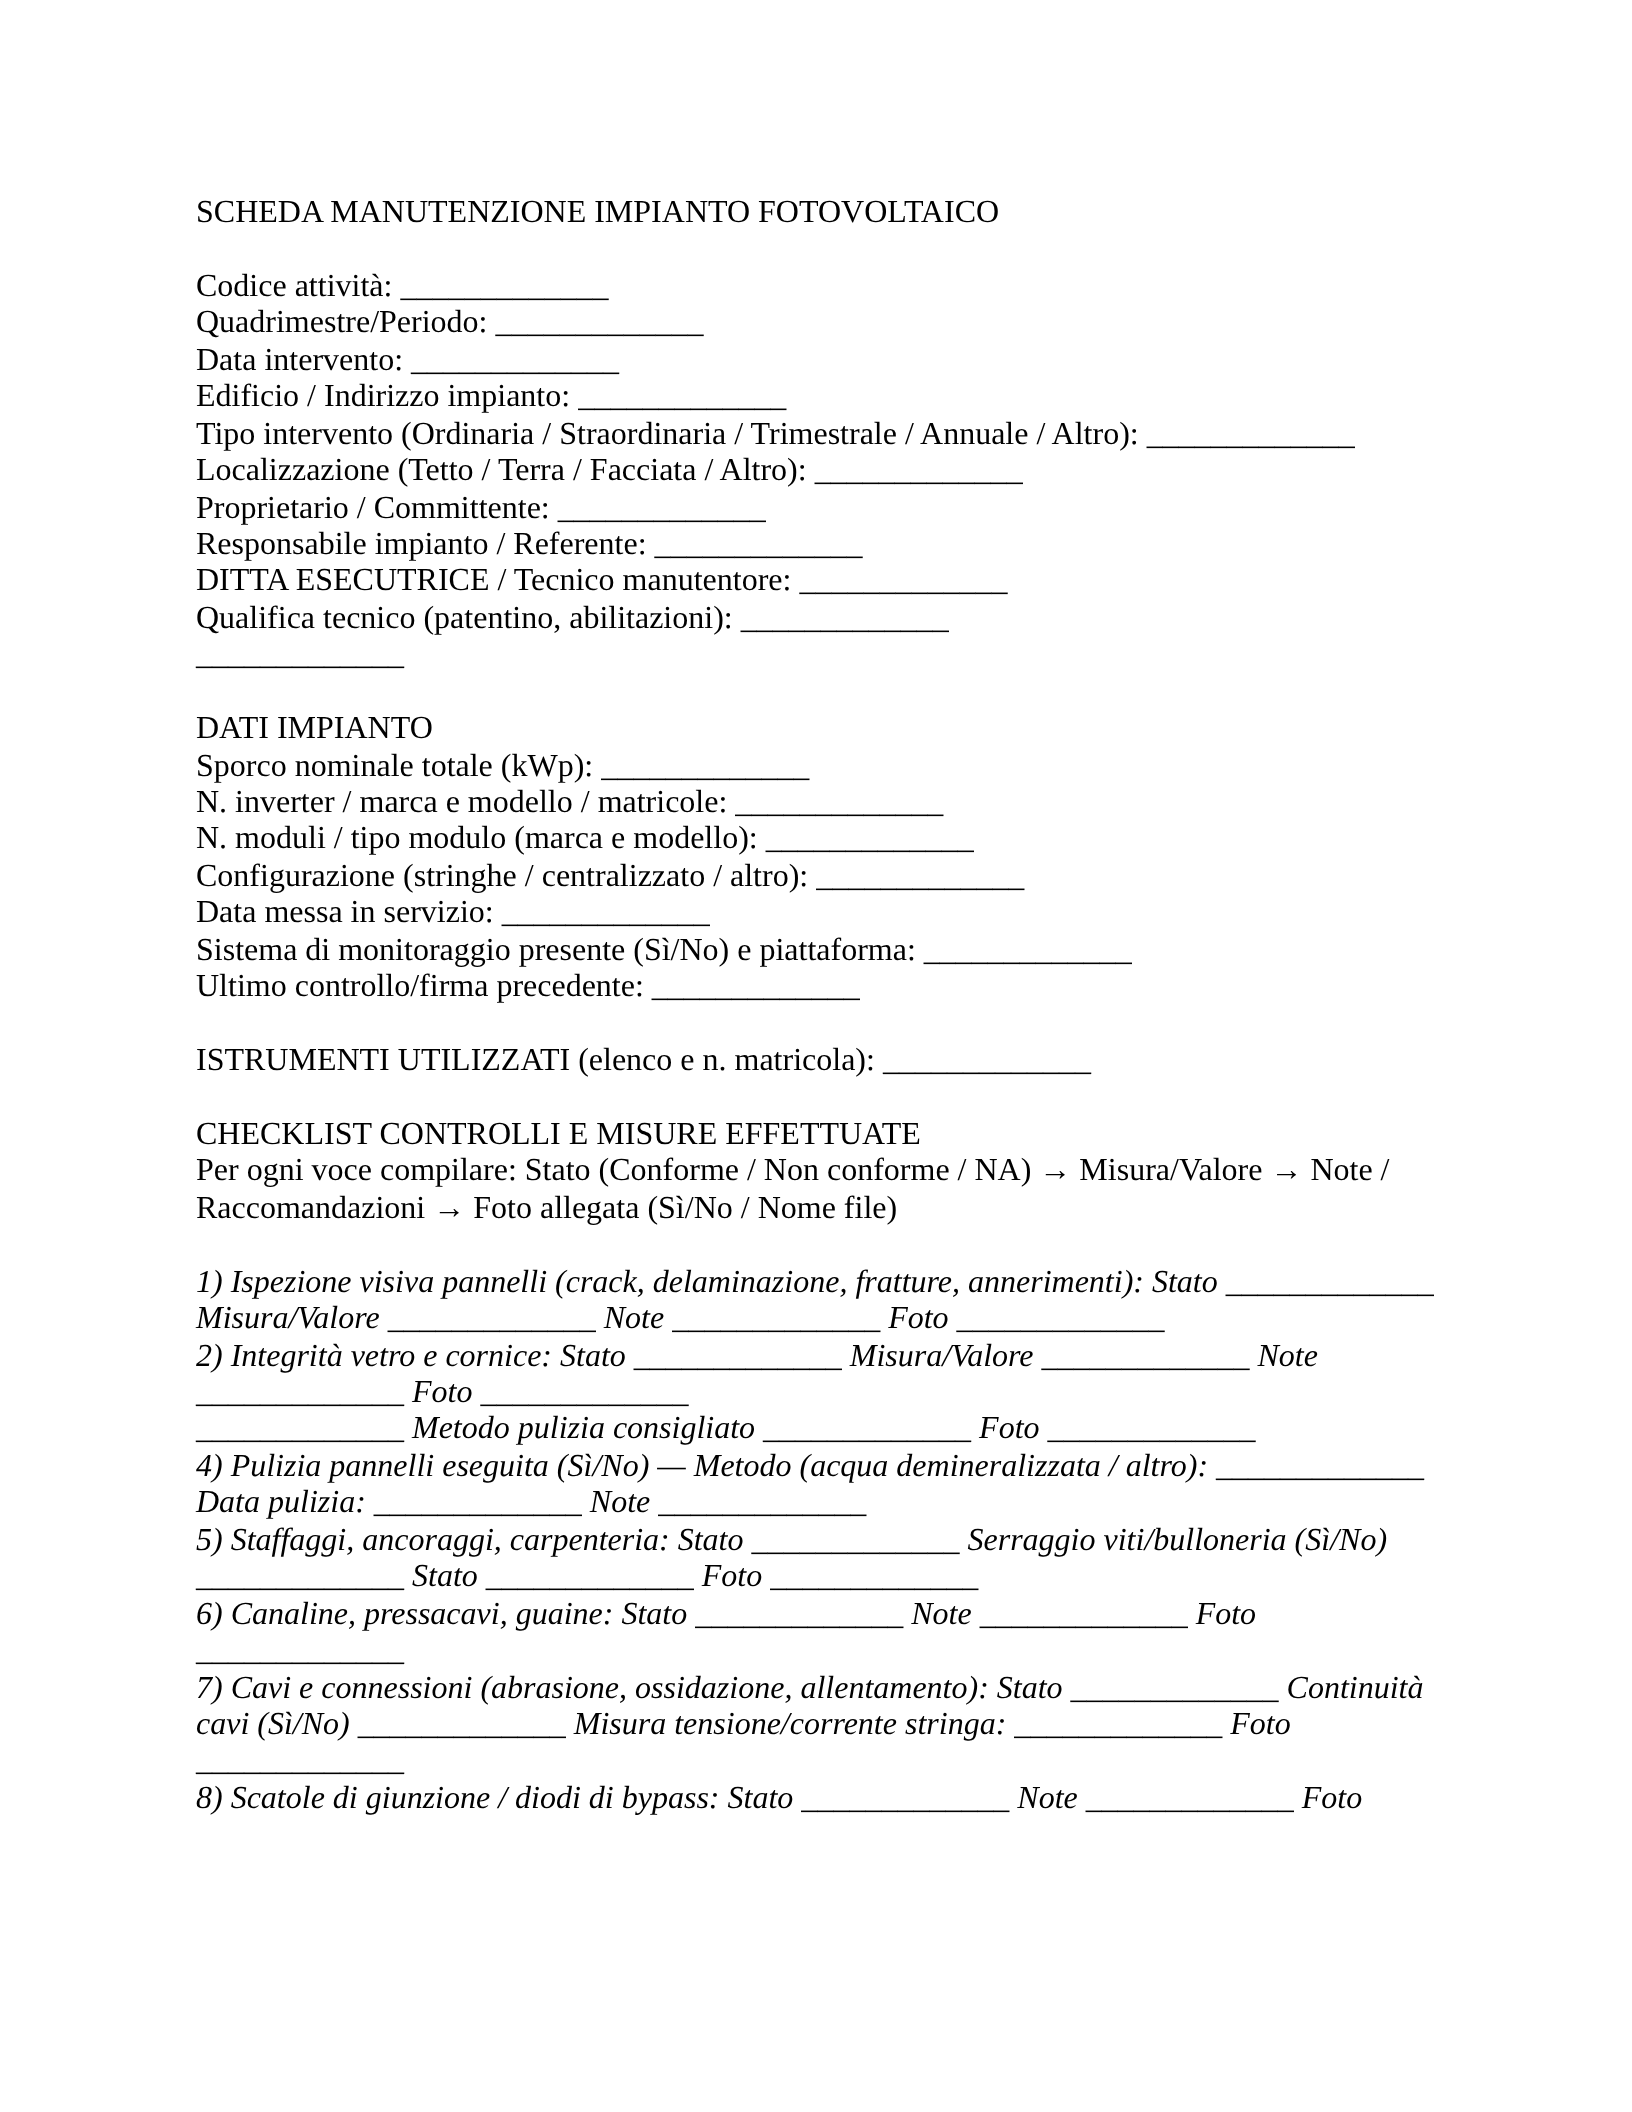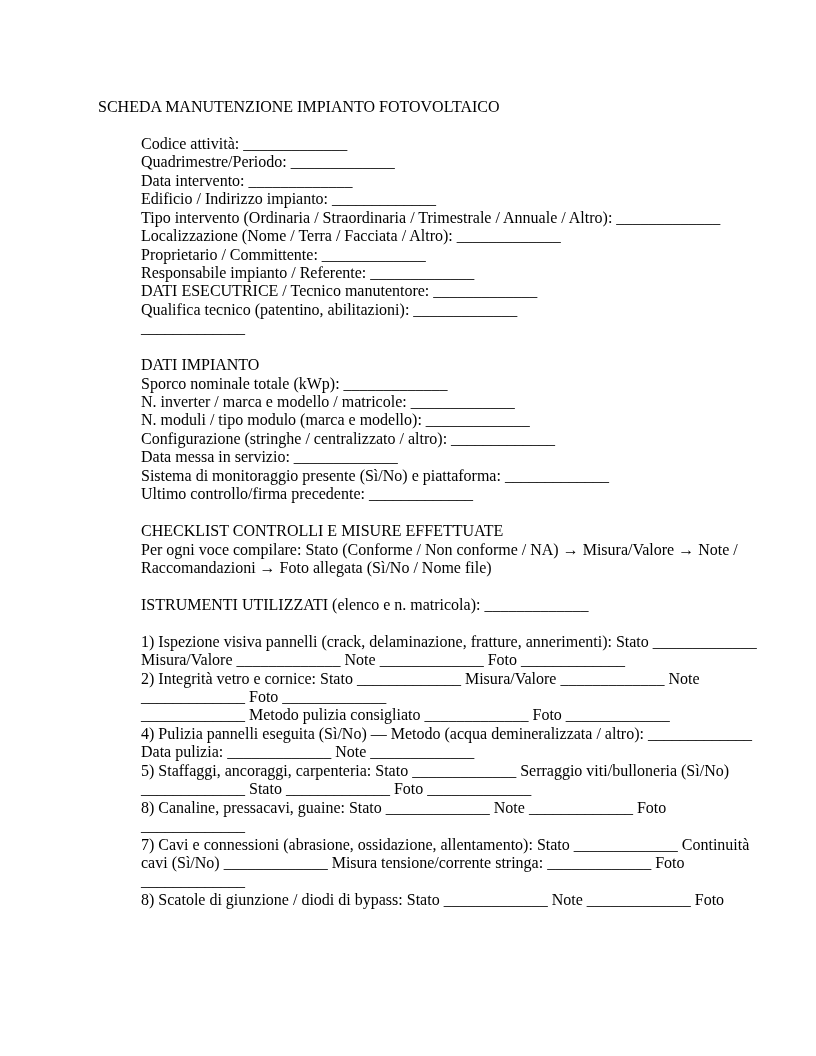--- a/index.html
+++ b/index.html
@@ -18,80 +18,79 @@
     font-size: 16px;
     line-height: 18.44px;
     color: #000000;
   }
   .doc-title {
     white-space: pre;
     margin-bottom: 18.44px; 
   }
   .paragraph {
     margin-bottom: 18.44px; 
-    margin-left: 43px;
   }
-  .paragraph:last-child { margin-bottom: 0; }
+  .paragraph:last-child { margin-bottom: 0; font-style: italic; }
   .line {
     white-space: pre;
   }
 </style>
 </head>
 <body>
 
 <div class="page">
 
   <div class="doc-title">SCHEDA MANUTENZIONE IMPIANTO FOTOVOLTAICO</div>
 
   <div class="paragraph">
       <div class="line">Codice attività: _____________</div>
       <div class="line">Quadrimestre/Periodo: _____________</div>
       <div class="line">Data intervento: _____________</div>
       <div class="line">Edificio / Indirizzo impianto: _____________</div>
       <div class="line">Tipo intervento (Ordinaria / Straordinaria / Trimestrale / Annuale / Altro): _____________</div>
-      <div class="line">Localizzazione (Nome / Terra / Facciata / Altro): _____________</div>
+      <div class="line">Localizzazione (Tetto / Terra / Facciata / Altro): _____________</div>
       <div class="line">Proprietario / Committente: _____________</div>
       <div class="line">Responsabile impianto / Referente: _____________</div>
-      <div class="line">DATI ESECUTRICE / Tecnico manutentore: _____________</div>
+      <div class="line">DITTA ESECUTRICE / Tecnico manutentore: _____________</div>
       <div class="line">Qualifica tecnico (patentino, abilitazioni): _____________</div>
       <div class="line">_____________</div>
     </div>
 
   <div class="paragraph">
       <div class="line">DATI IMPIANTO</div>
       <div class="line">Sporco nominale totale (kWp): _____________</div>
       <div class="line">N. inverter / marca e modello / matricole: _____________</div>
       <div class="line">N. moduli / tipo modulo (marca e modello): _____________</div>
       <div class="line">Configurazione (stringhe / centralizzato / altro): _____________</div>
       <div class="line">Data messa in servizio: _____________</div>
       <div class="line">Sistema di monitoraggio presente (Sì/No) e piattaforma: _____________</div>
       <div class="line">Ultimo controllo/firma precedente: _____________</div>
     </div>
 
   <div class="paragraph">
+      <div class="line">ISTRUMENTI UTILIZZATI (elenco e n. matricola): _____________</div>
+    </div>
+
+  <div class="paragraph">
       <div class="line">CHECKLIST CONTROLLI E MISURE EFFETTUATE</div>
       <div class="line">Per ogni voce compilare: Stato (Conforme / Non conforme / NA) → Misura/Valore → Note /</div>
       <div class="line">Raccomandazioni → Foto allegata (Sì/No / Nome file)</div>
-    </div>
-
-  <div class="paragraph">
-      <div class="line">ISTRUMENTI UTILIZZATI (elenco e n. matricola): _____________</div>
     </div>
 
   <div class="paragraph">
       <div class="line">1) Ispezione visiva pannelli (crack, delaminazione, fratture, annerimenti): Stato _____________</div>
       <div class="line">Misura/Valore _____________ Note _____________ Foto _____________</div>
       <div class="line">2) Integrità vetro e cornice: Stato _____________ Misura/Valore _____________ Note</div>
       <div class="line">_____________ Foto _____________</div>
       <div class="line">_____________ Metodo pulizia consigliato _____________ Foto _____________</div>
       <div class="line">4) Pulizia pannelli eseguita (Sì/No) — Metodo (acqua demineralizzata / altro): _____________</div>
       <div class="line">Data pulizia: _____________ Note _____________</div>
       <div class="line">5) Staffaggi, ancoraggi, carpenteria: Stato _____________ Serraggio viti/bulloneria (Sì/No)</div>
       <div class="line">_____________ Stato _____________ Foto _____________</div>
-      <div class="line">8) Canaline, pressacavi, guaine: Stato _____________ Note _____________ Foto</div>
+      <div class="line">6) Canaline, pressacavi, guaine: Stato _____________ Note _____________ Foto</div>
       <div class="line">_____________</div>
       <div class="line">7) Cavi e connessioni (abrasione, ossidazione, allentamento): Stato _____________ Continuità</div>
       <div class="line">cavi (Sì/No) _____________ Misura tensione/corrente stringa: _____________ Foto</div>
       <div class="line">_____________</div>
       <div class="line">8) Scatole di giunzione / diodi di bypass: Stato _____________ Note _____________ Foto</div>
     </div>
 
 </div>
 
 </body></html>

